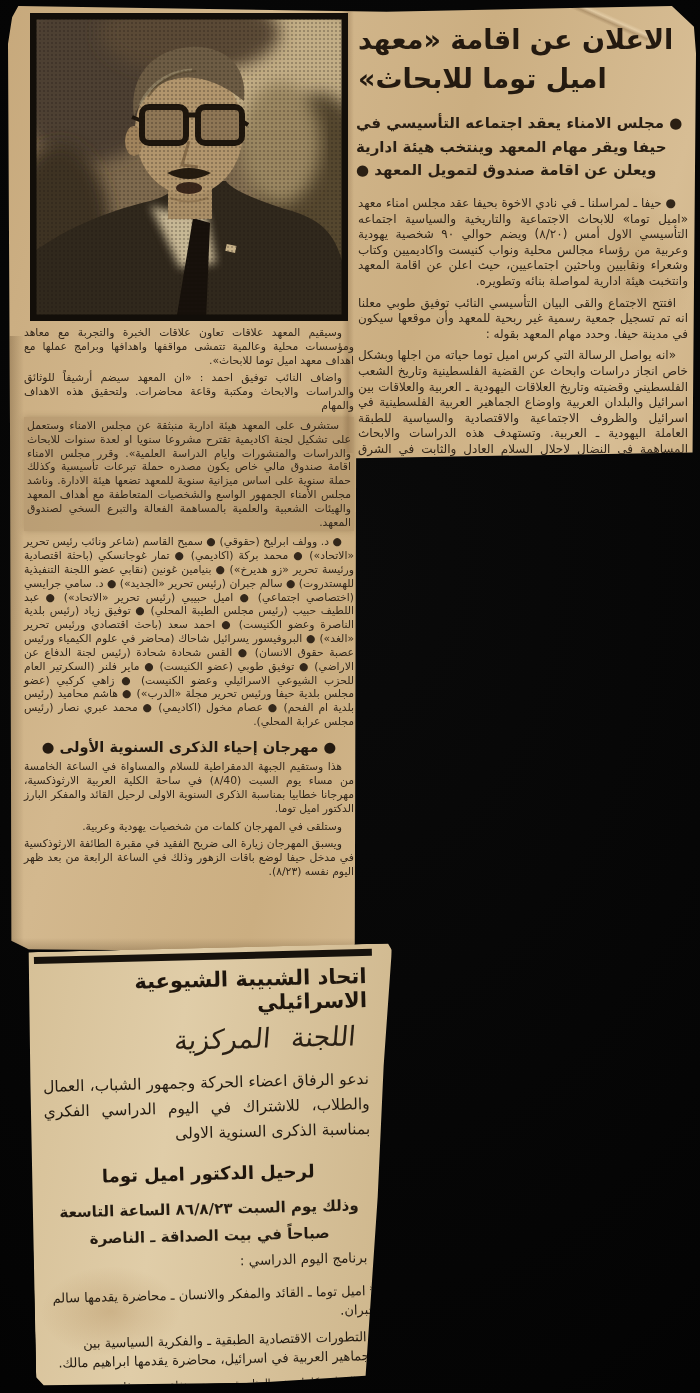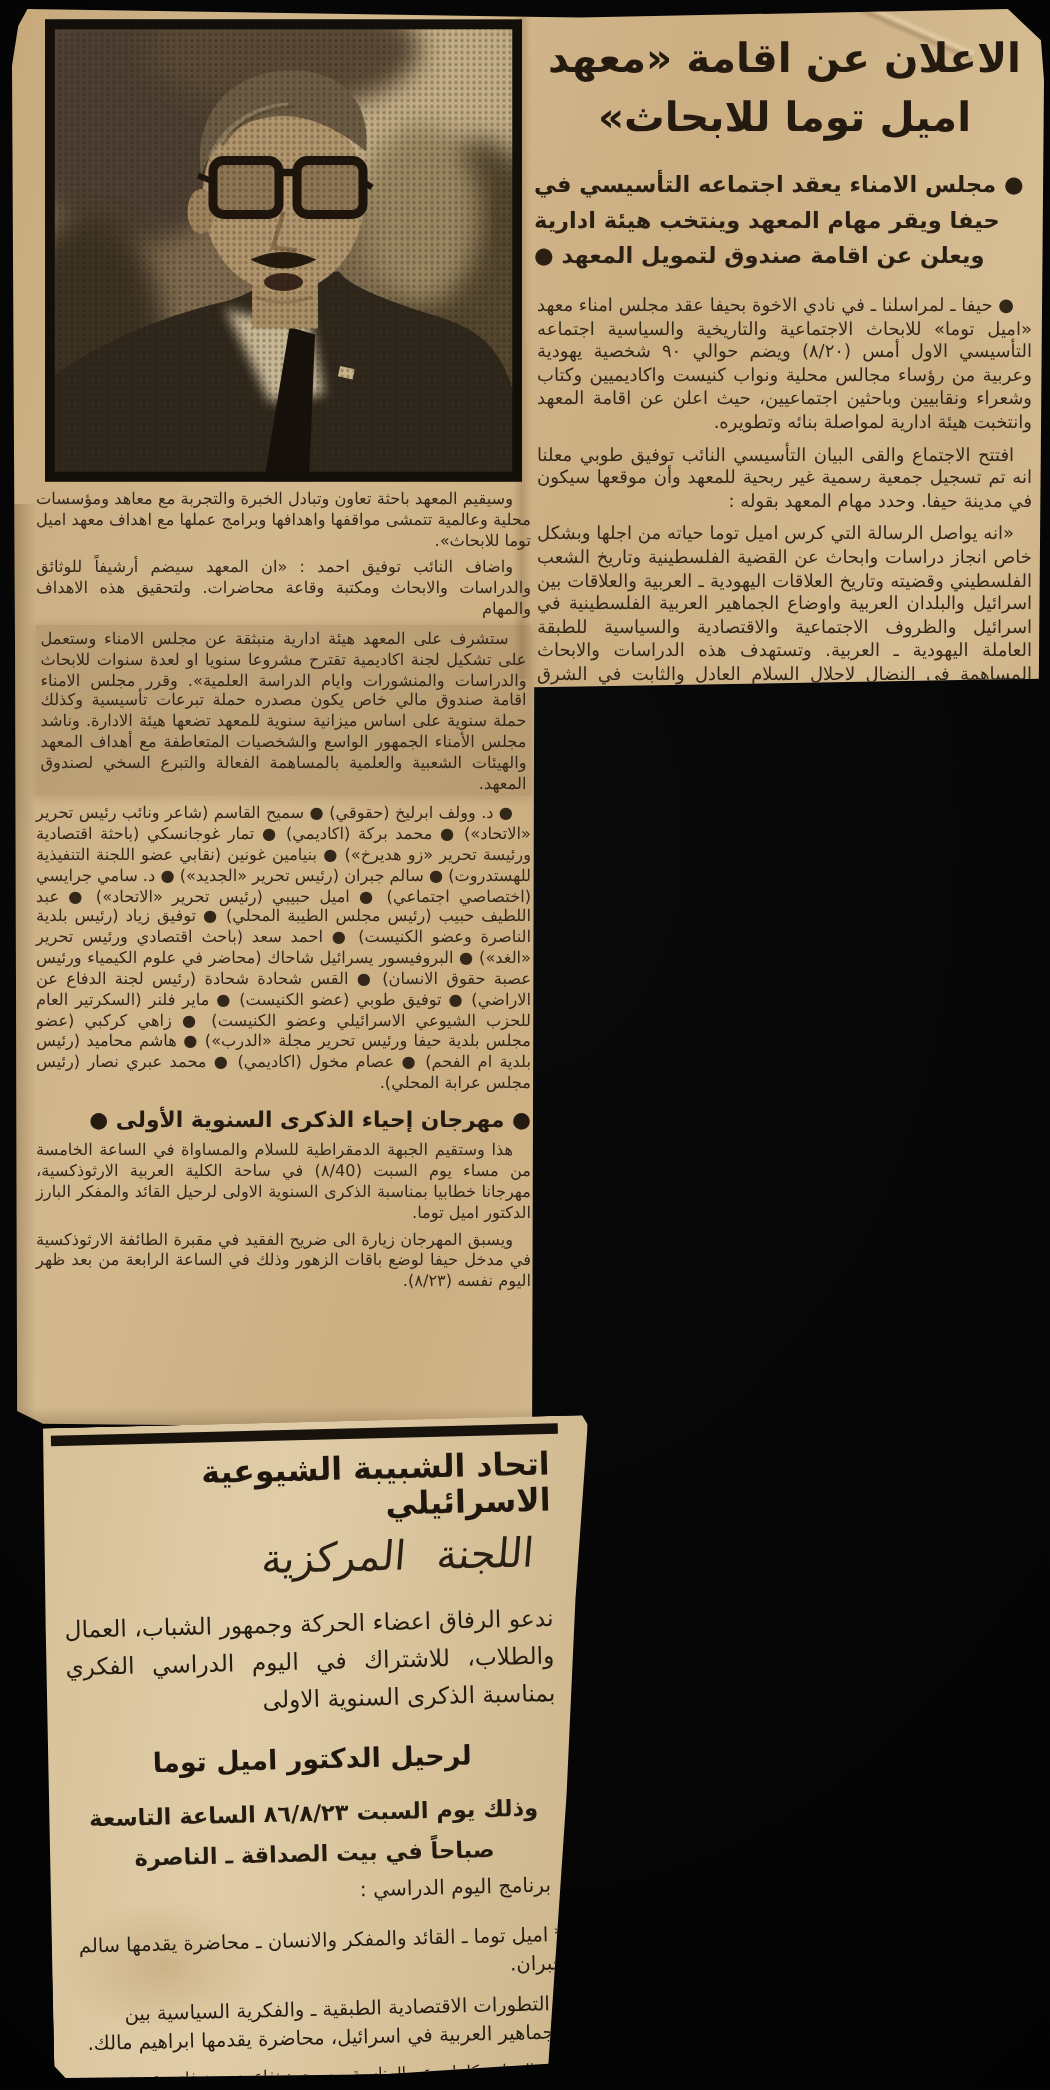--- a/index.html
+++ b/index.html
@@ -26,33 +26,33 @@
   .edge-l{position:absolute;left:0;top:330px;width:16px;height:616px;
     background:linear-gradient(to right,rgba(70,48,22,.30),transparent);}
   .edge-b{position:absolute;left:0;bottom:0;width:352px;height:14px;
     background:linear-gradient(to top,rgba(70,48,22,.28),transparent);}
   
   .photo-frame{position:absolute;left:22px;top:7px;width:318px;height:308px;
     background:#0f0c08;}
   .photo-frame svg{display:block;}
   
   .col-right{position:absolute;left:346px;top:14px;width:338px;direction:rtl;color:#241a10;}
-  .headline{font-size:27px;font-weight:bold;line-height:1.45;text-align:center;
+  .headline{font-size:27px;font-weight:bold;line-height:1.45;text-align:left;
     margin:0;padding:0 4px;color:#241a10;}
   .subhead{font-size:15px;font-weight:bold;line-height:1.55;text-align:left;
     margin:14px 2px 0;color:#2a1f13;}
   .lead p{font-size:12px;line-height:1.3;text-align:justify;margin:6px 4px 0;
     color:#33271a;text-indent:12px;}
   .lead{margin-top:14px;}
   
   .col-left{position:absolute;left:16px;top:316px;width:330px;direction:rtl;
     font-size:10.8px;line-height:1.28;text-align:justify;color:#33271a;}
   .col-left p{margin:4px 0 0;text-indent:12px;}
   .col-left p.hl{background:rgba(108,82,46,.20);padding:2px 3px;box-shadow:0 0 6px rgba(80,55,25,.25);}
-  .fest{font-size:14.5px;font-weight:bold;text-align:right;margin:9px 0 4px;color:#241a10;}
+  .fest{font-size:14.5px;font-weight:bold;text-align:center;margin:9px 0 4px;color:#241a10;}
   
   .paperC{
     position:absolute;left:26px;top:952px;width:366px;height:436px;
     transform:rotate(-1.4deg);transform-origin:12px 10px;
     background:linear-gradient(100deg,#d6c097 0%,#e0cda8 38%,#d5bf97 72%,#cdb58a 100%);
     clip-path:polygon(0.8% 0%, 99% 0%, 100% 1.5%, 97% 28%, 94.5% 58%, 90% 99%,
                       60% 100%, 2% 99.4%, 0% 97.5%, 0.4% 30%);
   }
   .rule{position:absolute;left:8px;top:5px;width:338px;height:7px;background:#17120c;}
   .stain-cb{position:absolute;left:6px;bottom:30px;width:140px;height:90px;
@@ -135,26 +135,27 @@
       <h1 class="headline">الاعلان عن اقامة «معهد اميل توما للابحاث»</h1>
       <p class="subhead">● مجلس الامناء يعقد اجتماعه التأسيسي في حيفا ويقر مهام المعهد وينتخب هيئة ادارية ويعلن عن اقامة صندوق لتمويل المعهد ●</p>
       <div class="lead">
         <p>● حيفا ـ لمراسلنا ـ في نادي الاخوة بحيفا عقد مجلس امناء معهد «اميل توما» للابحاث الاجتماعية والتاريخية والسياسية اجتماعه التأسيسي الاول أمس (٨/٢٠) ويضم حوالي ٩٠ شخصية يهودية وعربية من رؤساء مجالس محلية ونواب كنيست واكاديميين وكتاب وشعراء ونقابيين وباحثين اجتماعيين، حيث اعلن عن اقامة المعهد وانتخبت هيئة ادارية لمواصلة بنائه وتطويره.</p>
         <p>افتتح الاجتماع والقى البيان التأسيسي النائب توفيق طوبي معلنا انه تم تسجيل جمعية رسمية غير ربحية للمعهد وأن موقعها سيكون في مدينة حيفا. وحدد مهام المعهد بقوله :</p>
         <p>«انه يواصل الرسالة التي كرس اميل توما حياته من اجلها وبشكل خاص انجاز دراسات وابحاث عن القضية الفلسطينية وتاريخ الشعب الفلسطيني وقضيته وتاريخ العلاقات اليهودية ـ العربية والعلاقات بين اسرائيل والبلدان العربية واوضاع الجماهير العربية الفلسطينية في اسرائيل والظروف الاجتماعية والاقتصادية والسياسية للطبقة العاملة اليهودية ـ العربية. وتستهدف هذه الدراسات والابحاث المساهمة في النضال لاحلال السلام العادل والثابت في الشرق الاوسط وخدمة قضية التقدم الاجتماعي والدمقراطي واخوة الشعوب.</p>
       </div>
     </div>
 
     <div class="col-left" dir="rtl">
-      <p>وسيقيم المعهد باحثة تعاون وتبادل الخبرة والتجربة مع معاهد ومؤسسات محلية وعالمية تتمشى مواقفها واهدافها وبرامج عملها مع اهداف معهد اميل توما للابحاث».</p>
+      <p>وسيقيم المعهد علاقات تعاون علاقات الخبرة والتجربة مع معاهد ومؤسسات محلية وعالمية تتمشى مواقفها واهدافها وبرامج عملها مع اهداف معهد اميل توما للابحاث».</p>
       <p>واضاف النائب توفيق احمد : «ان المعهد سيضم أرشيفاً للوثائق والدراسات والابحاث ومكتبة وقاعة محاضرات. ولتحقيق هذه الاهداف والمهام</p>
       <p class="hl">ستشرف على المعهد هيئة ادارية منبثقة عن مجلس الامناء وستعمل على تشكيل لجنة اكاديمية تقترح مشروعا سنويا او لعدة سنوات للابحاث والدراسات والمنشورات وايام الدراسة العلمية». وقرر مجلس الامناء اقامة صندوق مالي خاص يكون مصدره حملة تبرعات تأسيسية وكذلك حملة سنوية على اساس ميزانية سنوية للمعهد تضعها هيئة الادارة. وناشد مجلس الأمناء الجمهور الواسع والشخصيات المتعاطفة مع أهداف المعهد والهيئات الشعبية والعلمية بالمساهمة الفعالة والتبرع السخي لصندوق المعهد.</p>
       <p>● د. وولف ابرليخ (حقوقي) ● سميح القاسم (شاعر ونائب رئيس تحرير «الاتحاد») ● محمد بركة (اكاديمي) ● تمار غوجانسكي (باحثة اقتصادية ورئيسة تحرير «زو هديرخ») ● بنيامين غونين (نقابي عضو اللجنة التنفيذية للهستدروت) ● سالم جبران (رئيس تحرير «الجديد») ● د. سامي جرايسي (اختصاصي اجتماعي) ● اميل حبيبي (رئيس تحرير «الاتحاد») ● عبد اللطيف حبيب (رئيس مجلس الطيبة المحلي) ● توفيق زياد (رئيس بلدية الناصرة وعضو الكنيست) ● احمد سعد (باحث اقتصادي ورئيس تحرير «الغد») ● البروفيسور يسرائيل شاحاك (محاضر في علوم الكيمياء ورئيس عصبة حقوق الانسان) ● القس شحادة شحادة (رئيس لجنة الدفاع عن الاراضي) ● توفيق طوبي (عضو الكنيست) ● ماير فلنر (السكرتير العام للحزب الشيوعي الاسرائيلي وعضو الكنيست) ● زاهي كركبي (عضو مجلس بلدية حيفا ورئيس تحرير مجلة «الدرب») ● هاشم محاميد (رئيس بلدية ام الفحم) ● عصام مخول (اكاديمي) ● محمد عبري نصار (رئيس مجلس عرابة المحلي).</p>
       <h3 class="fest">● مهرجان إحياء الذكرى السنوية الأولى ●</h3>
       <p>هذا وستقيم الجبهة الدمقراطية للسلام والمساواة في الساعة الخامسة من مساء يوم السبت (٨/40) في ساحة الكلية العربية الارثوذكسية، مهرجانا خطابيا بمناسبة الذكرى السنوية الاولى لرحيل القائد والمفكر البارز الدكتور اميل توما.</p>
+      <p>وستلقى في المهرجان كلمات من شخصيات يهودية وعربية.</p>
       <p>ويسبق المهرجان زيارة الى ضريح الفقيد في مقبرة الطائفة الارثوذكسية في مدخل حيفا لوضع باقات الزهور وذلك في الساعة الرابعة من بعد ظهر اليوم نفسه (٨/٢٣).</p>
     </div>
   </div>
 
   <div class="paperC">
     <div class="rule"></div>
     <div class="stain-cb"></div>
     <div class="notice" dir="rtl">
       <h2 class="org">اتحاد الشبيبة الشيوعية الاسرائيلي</h2>
       <div class="committee">اللجنة المركزية</div>

